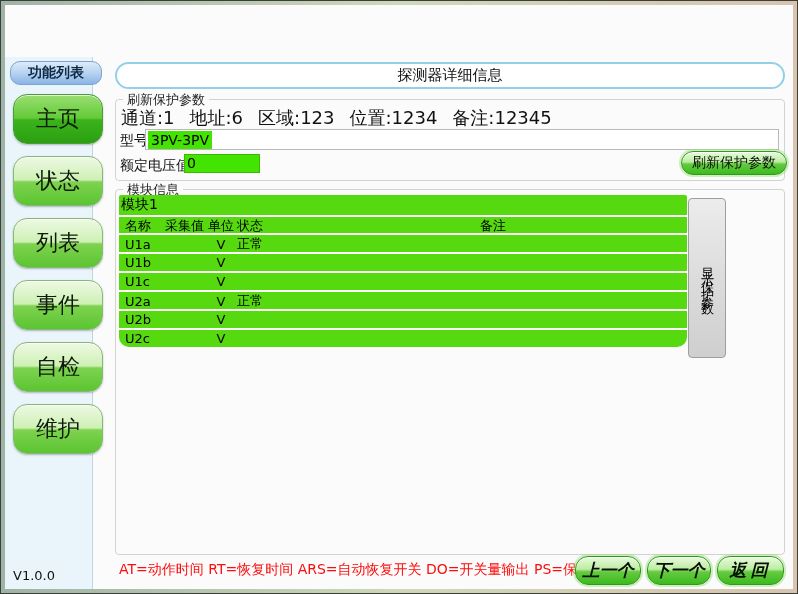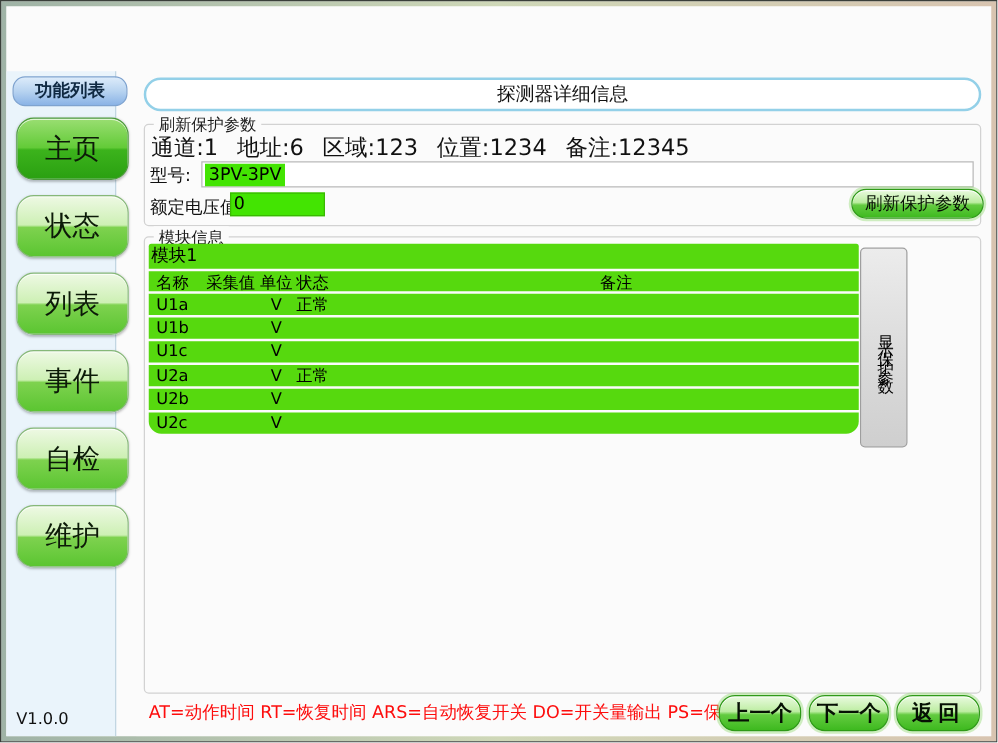--- a/index.html
+++ b/index.html
@@ -75,21 +75,21 @@
   }
   .legend{
     position:absolute; top:-9px; left:7px; background:#fbfbfb; padding:0 4px;
     font-size:13px; color:#1a1a1a;
   }
   .fs-detector{ left:6px; top:42px; right:8px; height:82px; }
   .info-line{ position:absolute; left:5px; top:6px; display:flex; gap:15px; font-size:18px; color:#111; white-space:nowrap; }
   .model-label{ position:absolute; left:4px; top:32px; font-size:14px; color:#111; }
   .model-input{
     position:absolute; left:29px; top:29px; right:5px; height:21px;
-    background:#fff; border:1px solid #b9b9b9; display:flex; align-items:center; padding-left:2px;margin-left:16px;
+    background:#fff; border:1px solid #b9b9b9; display:flex; align-items:center; padding-left:2px;
   }
   .model-highlight{ background:#43e402; color:#000; font-size:14px; padding:1px 3px; }
   .voltage-label{ position:absolute; left:4px; top:57px; font-size:14px; color:#111; }
   .voltage-box{
     position:absolute; left:68px; top:54px; width:76px; height:19px;
     background:#43e402; border:1px solid #3ab802; font-size:14px; color:#000; padding-left:2px; line-height:17px;
   }
   .gbtn{
     border:1px solid #2f9a18; border-radius:13px;
     background:linear-gradient(180deg,#e9fadf 0%,#bdeda2 45%,#63cb40 55%,#3eb91f 100%);
@@ -119,21 +119,21 @@
     background:linear-gradient(180deg,#ececec 0%,#dcdcdc 50%,#cfcfcf 100%);
     border:1px solid #9e9e9e; border-radius:4px;
     display:flex; align-items:center; justify-content:center;
     writing-mode:vertical-lr; text-orientation:upright; letter-spacing:7px;
     font-size:13px; color:#000; cursor:pointer;
   }
 
   .footer-legend{
     position:absolute; left:10px; bottom:10px; font-size:14px; color:#fd0d0d; white-space:nowrap; z-index:1;
   }
-  .footer-btn{ position:absolute; bottom:4px; height:29px; font-size:17px; font-weight:700; z-index:2; }
+  .footer-btn{ position:absolute; bottom:4px; height:29px; font-size:17px; font-weight:700; z-index:2;font-style:italic; }
   .btn-prev{ right:152px; width:66px; }
   .btn-next{ right:82px;  width:64px; }
   .btn-back{ right:9px;   width:67px; letter-spacing:4px; }
 </style>
 </head>
 <body>
 
 <div class="window">
   <div class="inner">
 

